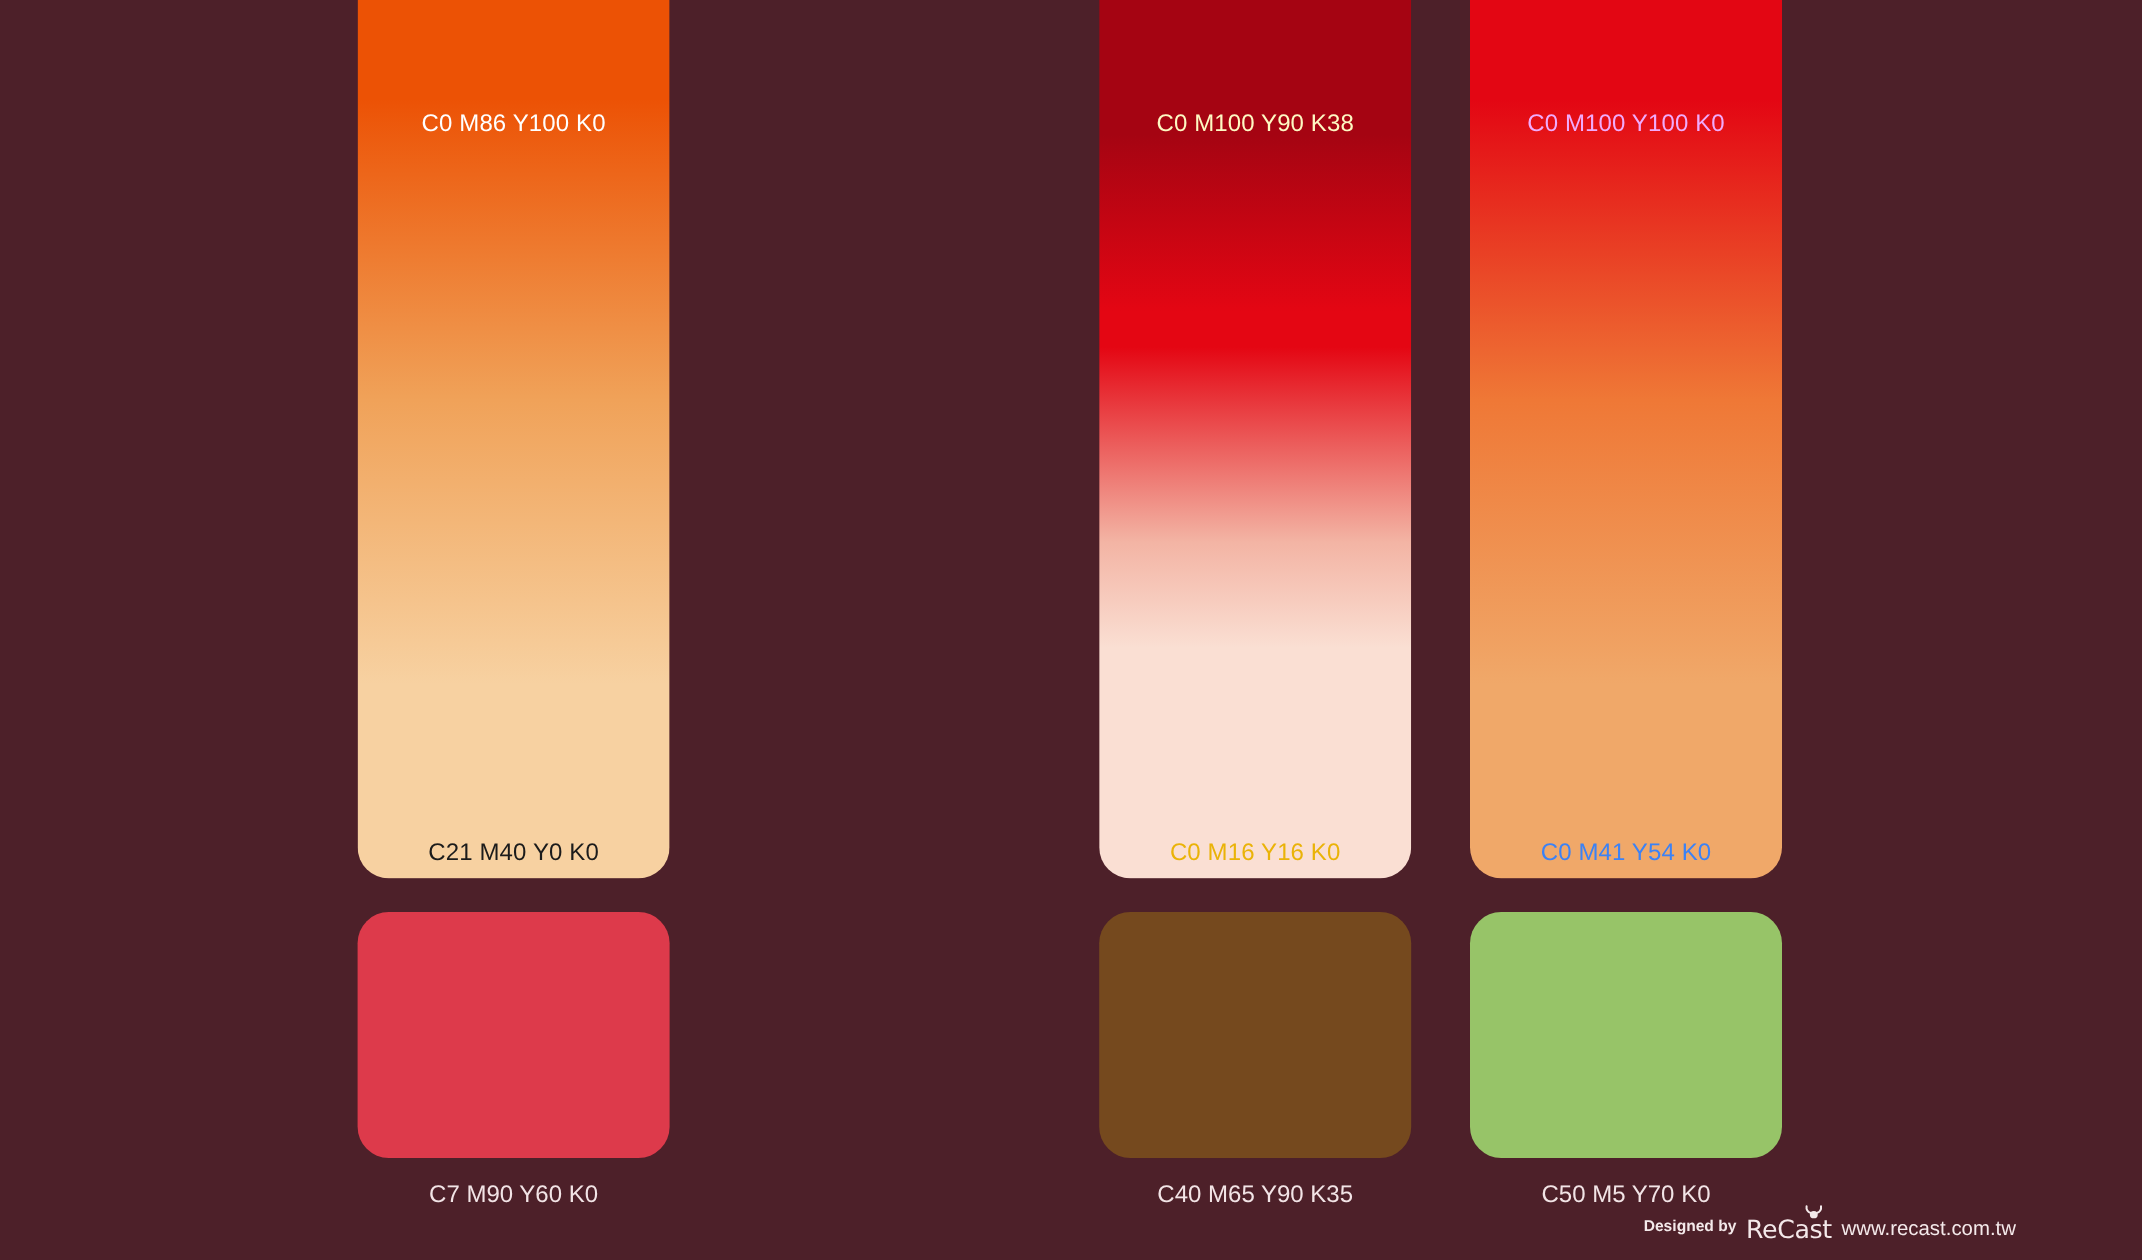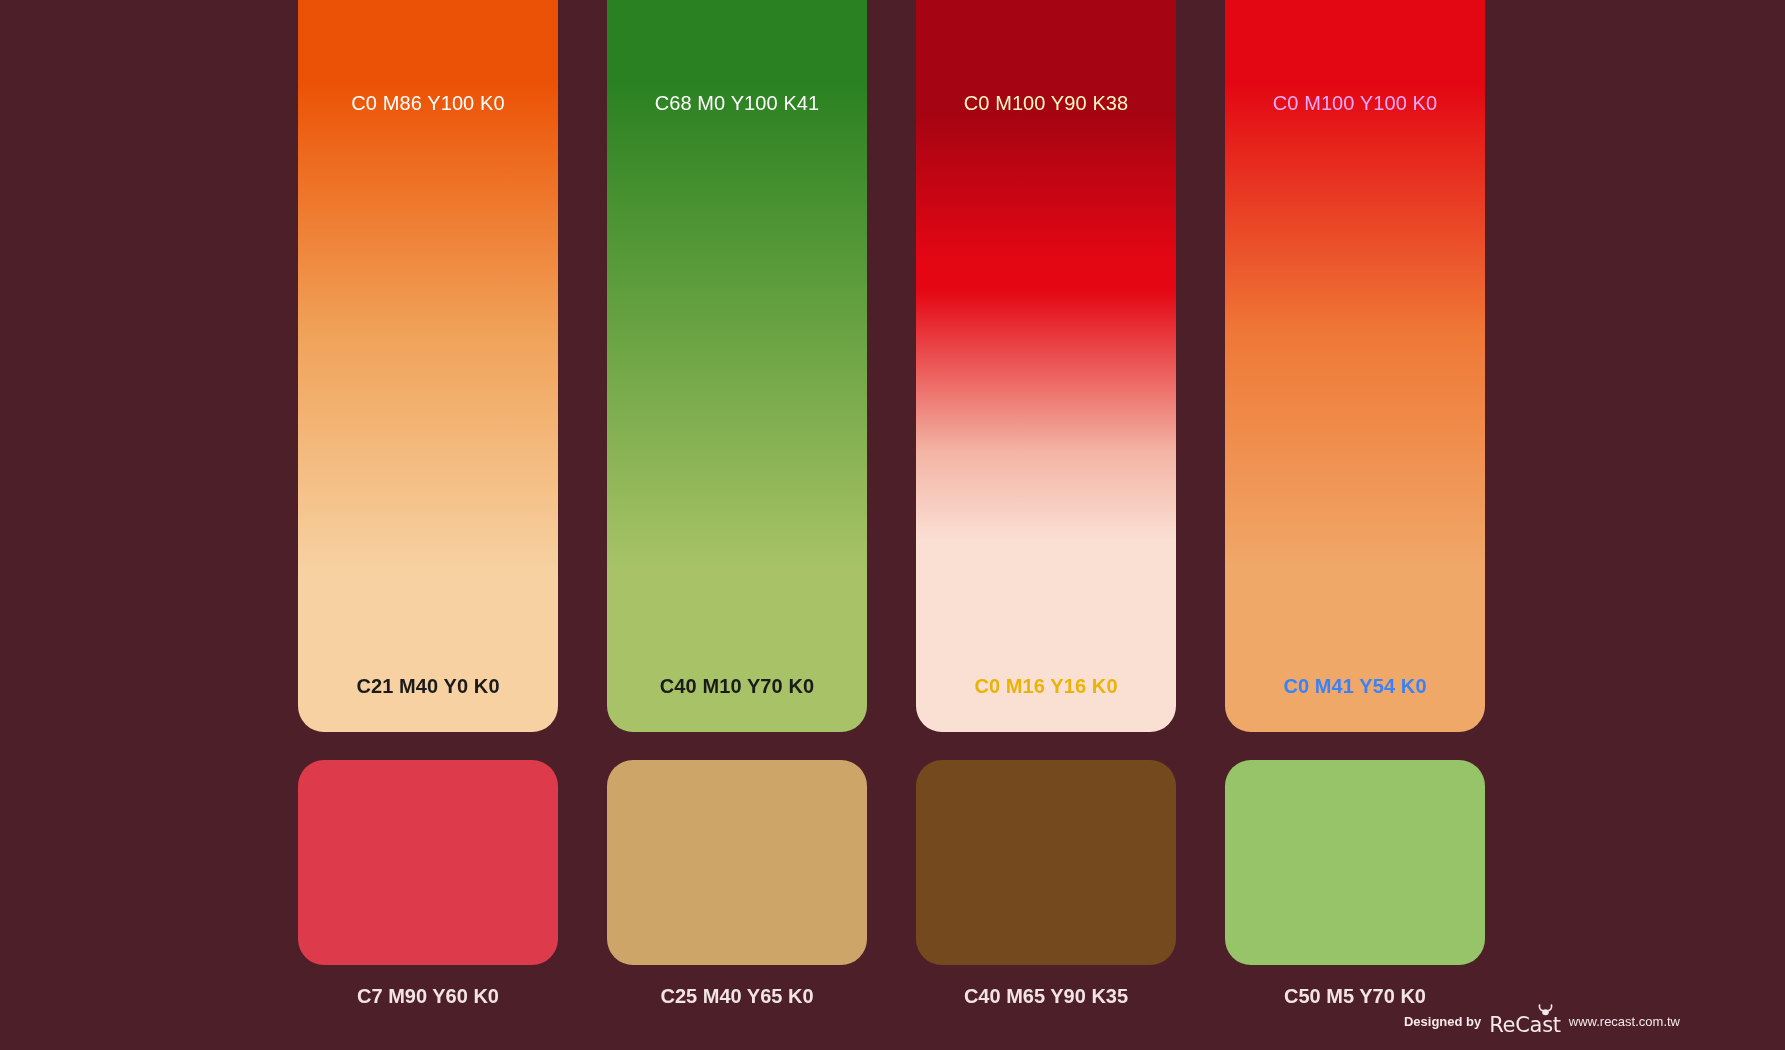--- a/index.html
+++ b/index.html
@@ -50,43 +50,41 @@
     text-align:center;
     font-size:20px;
     letter-spacing:0.1px;
     white-space:nowrap;
   }
   .gradient-label.top {
     top:98px;
     color:#ffffff;
   }
   .gradient-label.bottom {
-    top:681px;
+    top:706px;
     color:#1b1b1b;
-    font-weight:bold;
   }
 
   
   .solid-card {
     position:absolute;
     top:760px;
     left:0;
     width:260px;
     height:205px;
     border-radius:26px;
   }
   .solid-label {
     position:absolute;
     top:985px;
     left:0; right:0;
     text-align:center;
     font-size:20px;
     color:#f2e4e6;
     white-space:nowrap;
-    font-weight:bold;
   }
 
   
   #footer-credit {
     position:absolute;
     right:22px;
     bottom:14px;
     display:flex;
     align-items:flex-start;
     gap:8px;
@@ -111,49 +109,40 @@
     letter-spacing:-0.3px;
   }
   #footer-credit .brand-horns {
     position:absolute;
     right:8px;
     top:-11px;
     width:15px;
     height:12px;
   }
   #footer-credit .site-url {
-    font-size:13px;
+    font-size:17px;
     line-height:1;
     padding-bottom:1px;
   }
 </style>
 </head>
 <body style="background: rgb(77, 32, 41);">
 
 <div id="palette-stage">
 
   <div class="column col-0">
     <div class="gradient-card">
       <div class="gradient-fill" style="background: linear-gradient(rgb(236, 82, 5) 0%, rgb(236, 82, 5) 12%, rgb(240, 162, 89) 46%, rgb(247, 209, 161) 78%, rgb(247, 209, 161) 100%);"></div>
       <div class="gradient-label top" style="color: rgb(255, 255, 255);">C0 M86 Y100 K0</div>
       <div class="gradient-label bottom" style="color: rgb(27, 27, 27);">C21 M40 Y0 K0</div>
     </div>
     <div class="solid-card" style="background: rgb(221, 58, 75);"></div>
     <div class="solid-label">C7 M90 Y60 K0</div>
   </div>
 
-  <div class="column col-1">
-    <div class="gradient-card">
-      <div class="gradient-fill" style="background: linear-gradient(rgb(42, 129, 33) 0%, rgb(42, 129, 33) 12%, rgb(106, 163, 67) 46%, rgb(168, 195, 103) 78%, rgb(168, 195, 103) 100%);"></div>
-      <div class="gradient-label top" style="color: rgb(255, 255, 255);">C68 M0 Y100 K41</div>
-      <div class="gradient-label bottom" style="color: rgb(27, 27, 27);">C40 M10 Y70 K0</div>
-    </div>
-    <div class="solid-card" style="background: rgb(205, 165, 104);"></div>
-    <div class="solid-label">C25 M40 Y65 K0</div>
-  </div>
 
   <div class="column col-2">
     <div class="gradient-card">
       <div class="gradient-fill" style="background: linear-gradient(rgb(165, 4, 18) 0%, rgb(165, 4, 18) 16%, rgb(228, 6, 19) 36%, rgb(228, 6, 19) 40%, rgb(243, 180, 164) 62%, rgb(250, 223, 211) 74%, rgb(250, 223, 211) 100%);"></div>
       <div class="gradient-label top" style="color: #fef9c3;">C0 M100 Y90 K38</div>
       <div class="gradient-label bottom" style="color: #eab308;">C0 M16 Y16 K0</div>
     </div>
     <div class="solid-card" style="background: rgb(117, 73, 30);"></div>
     <div class="solid-label">C40 M65 Y90 K35</div>
   </div>

